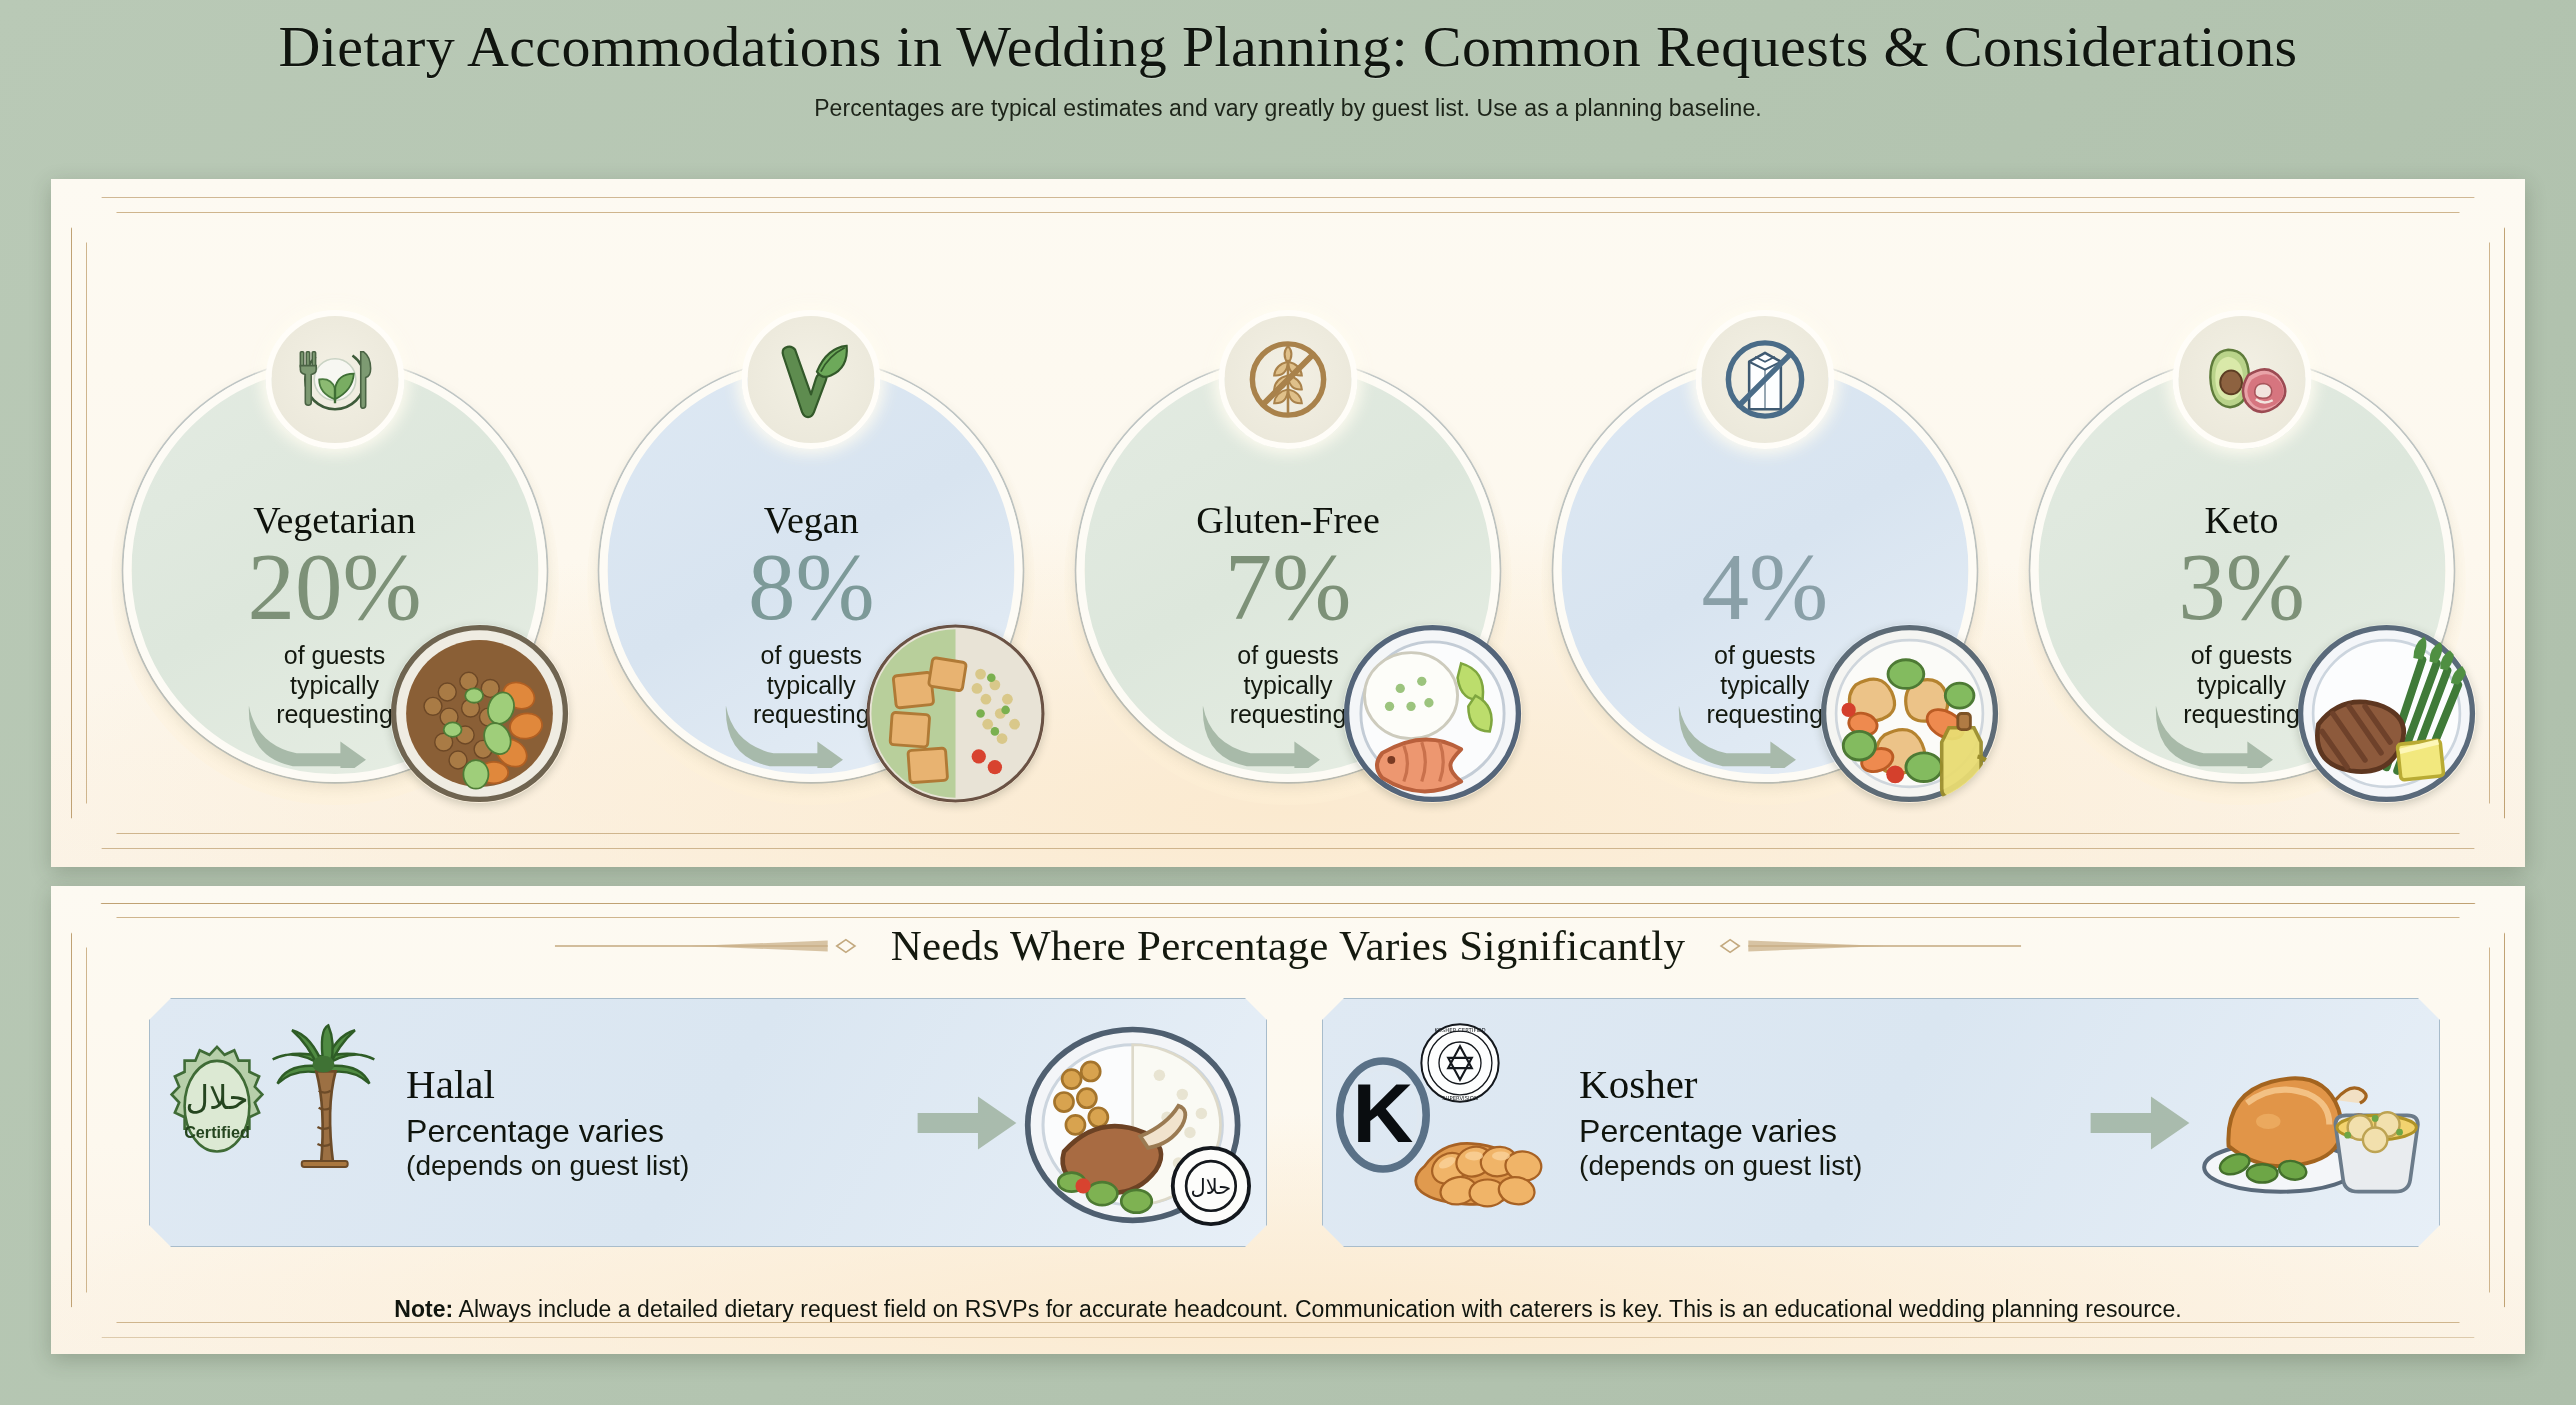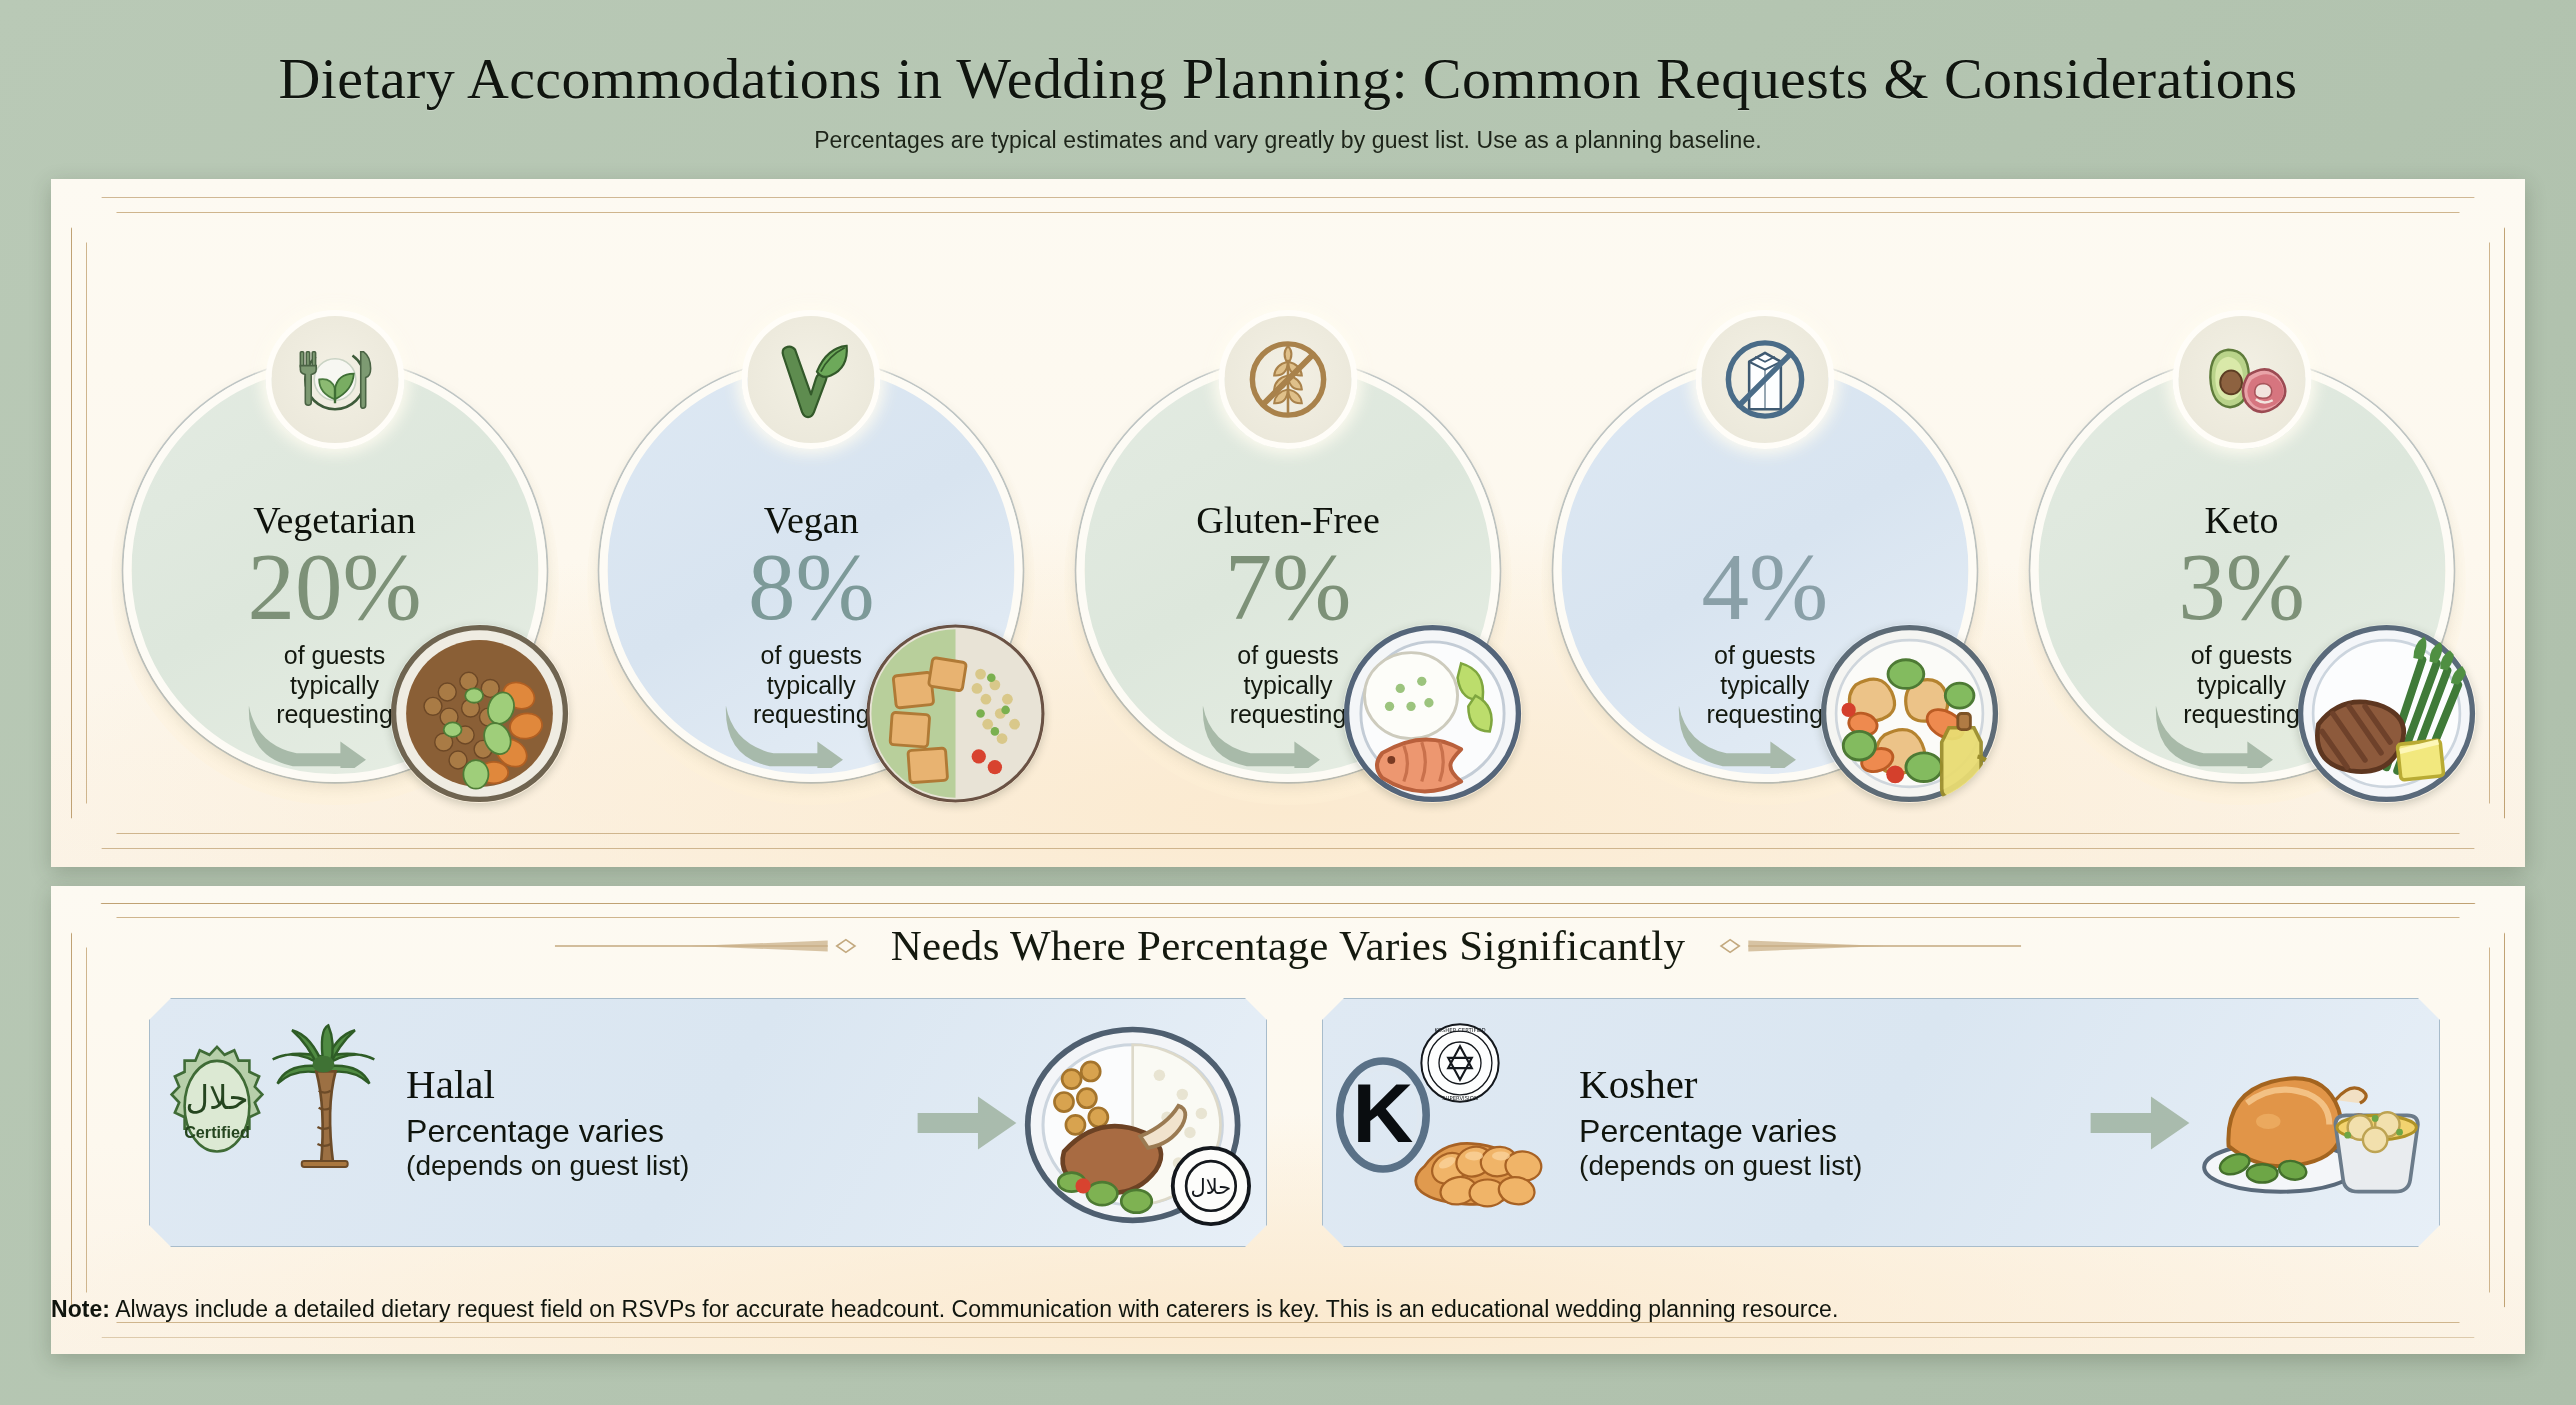--- a/index.html
+++ b/index.html
@@ -16,21 +16,21 @@
     position: relative;
   }
 
   
   #header {
     position: absolute;
     top: 0; left: 0;
     width: 2576px;
     height: 179px;
     text-align: center;
-    padding-top: 47px;
+    padding-top: 15px;
   }
   #page-title {
     font-family: "Liberation Serif", serif;
     font-size: 58px;
     letter-spacing: 0.4px;
     color: #10150f;
     line-height: 1.12;
     text-shadow: 0 0.9px 0 rgba(255,255,255,0.25);
   }
   #page-subtitle {
@@ -260,21 +260,21 @@
     flex: 0 0 229px;
     height: 210px;
     position: relative;
     margin-right: 14.6px;
   }
   .vdish svg { width: 100%; height: 100%; display: block; }
 
   #footnote {
     position: absolute;
     bottom: 31px; left: 0; width: 100%;
-    text-align: left;
+    text-align: center;
     font-family: "Liberation Sans", sans-serif;
     font-size: 23px;
     color: #10150e;
     letter-spacing: 0.05px;
   }
   #footnote b { font-weight: bold; }
 </style>
 </head>
 <body>
 

